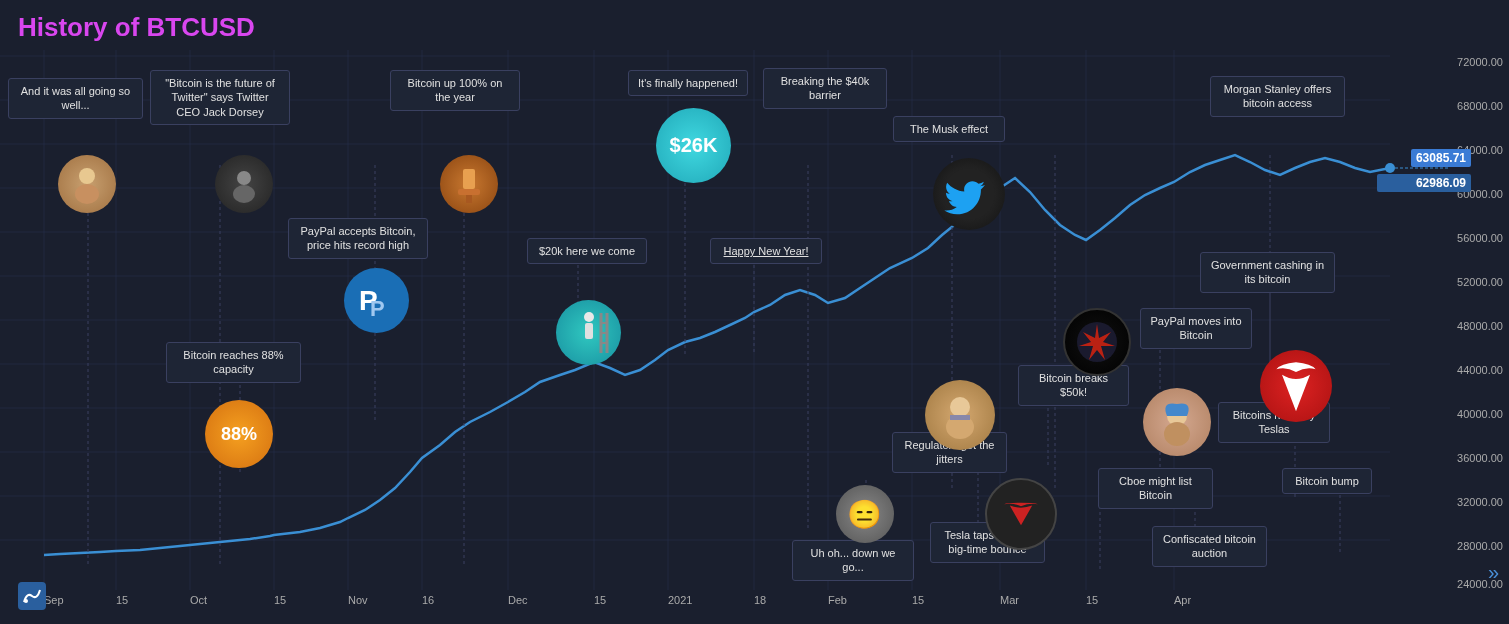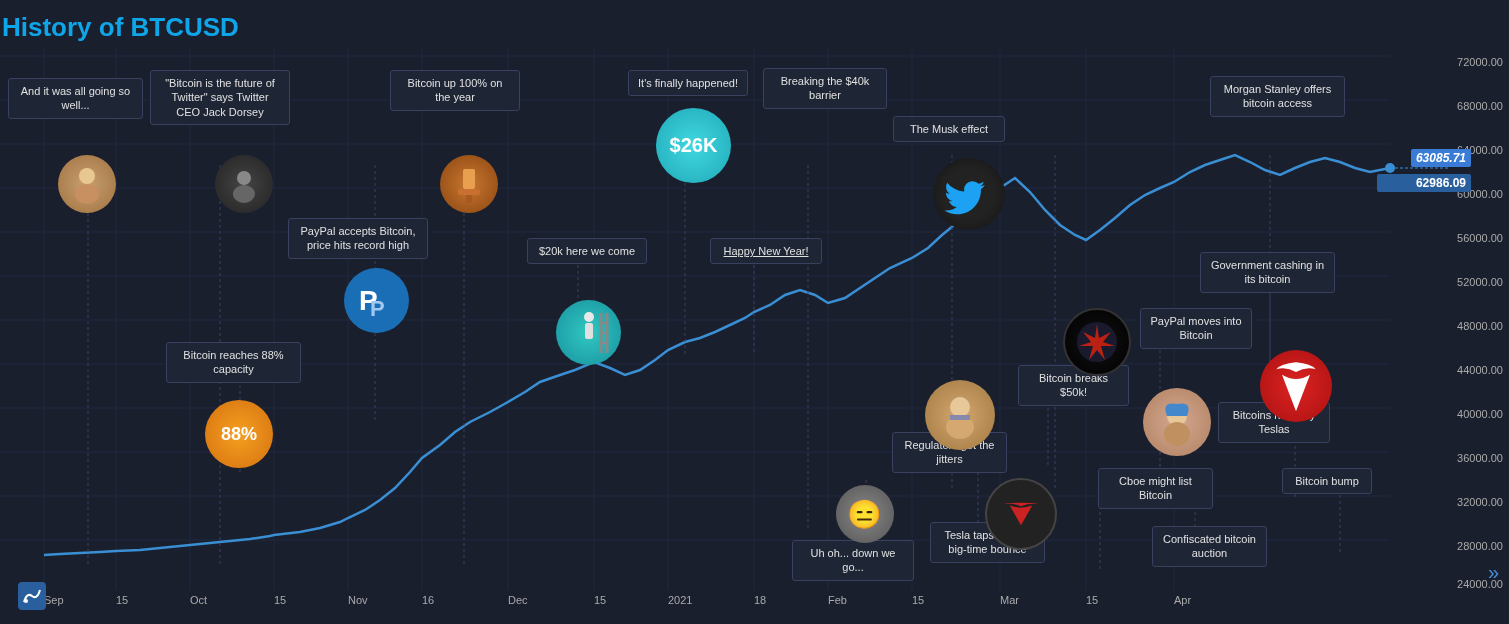--- a/index.html
+++ b/index.html
@@ -14,24 +14,24 @@
     }
     #chart-container {
       position: relative;
       width: 1509px;
       height: 624px;
       background: #1a1f2e;
     }
     #page-title {
       position: absolute;
       top: 12px;
-      left: 2px;
+      left: 18px;
       font-size: 26px;
       font-weight: bold;
-      color: #0ea5e9;
+      color: #d946ef;
       z-index: 10;
     }
     
     .y-label {
       position: absolute;
       right: 6px;
       font-size: 11px;
       color: #aaa;
     }
     
@@ -268,21 +268,21 @@
   <div class="y-label" style="top: 232px;">56000.00</div>
   <div class="y-label" style="top: 276px;">52000.00</div>
   <div class="y-label" style="top: 320px;">48000.00</div>
   <div class="y-label" style="top: 364px;">44000.00</div>
   <div class="y-label" style="top: 408px;">40000.00</div>
   <div class="y-label" style="top: 452px;">36000.00</div>
   <div class="y-label" style="top: 496px;">32000.00</div>
   <div class="y-label" style="top: 540px;">28000.00</div>
   <div class="y-label" style="top: 578px; text-align: center;">24000.00</div>
 
-  <div class="price-label" style="top: 149px; background: #3a7bd5; right: 38px; font-style: italic;">63085.71</div>
+  <div class="price-label" style="top: 149px; background: #3a7bd5; right: 38px;">63085.71</div>
   <div class="price-label" style="top: 174px; background: #2a5f9e; right: 38px; padding-left: 39px;">62986.09</div>
 
   <div class="x-label" style="left: 44px;">Sep</div>
   <div class="x-label" style="left: 116px;">15</div>
   <div class="x-label" style="left: 190px;">Oct</div>
   <div class="x-label" style="left: 274px;">15</div>
   <div class="x-label" style="left: 348px;">Nov</div>
   <div class="x-label" style="left: 422px;">16</div>
   <div class="x-label" style="left: 508px;">Dec</div>
   <div class="x-label" style="left: 594px;">15</div>

